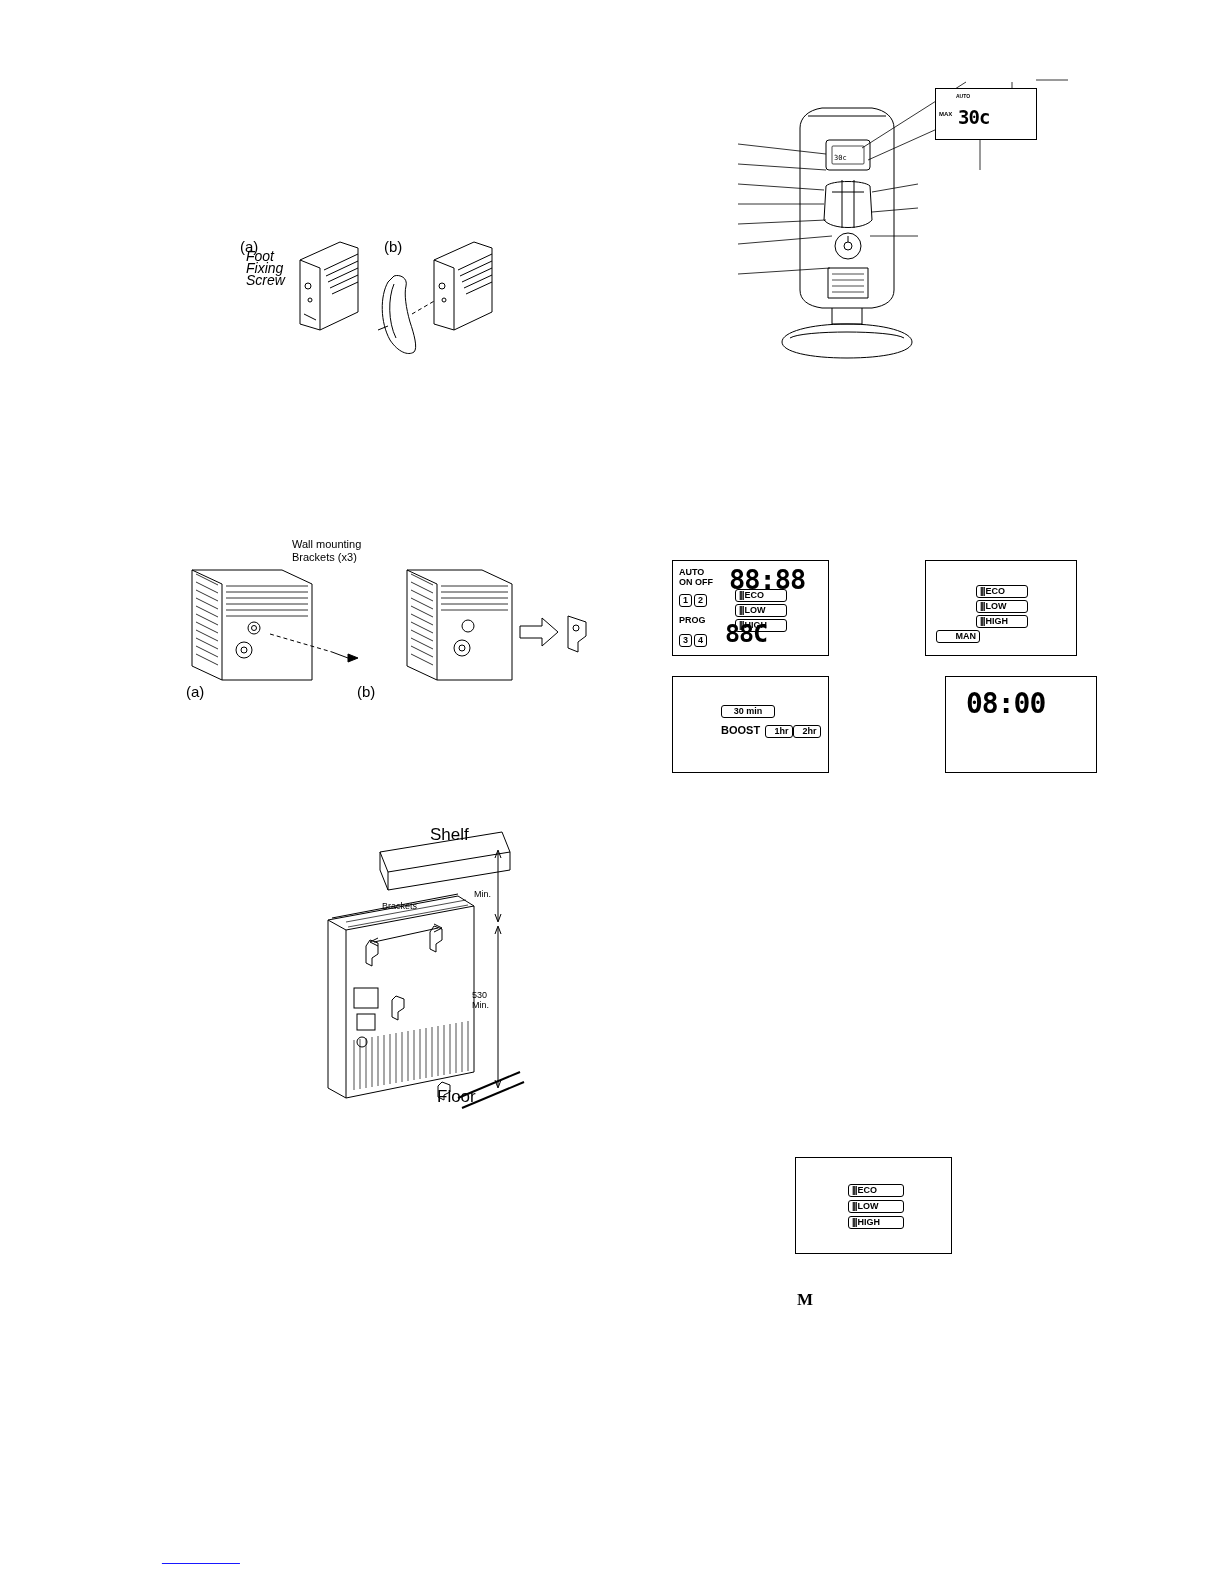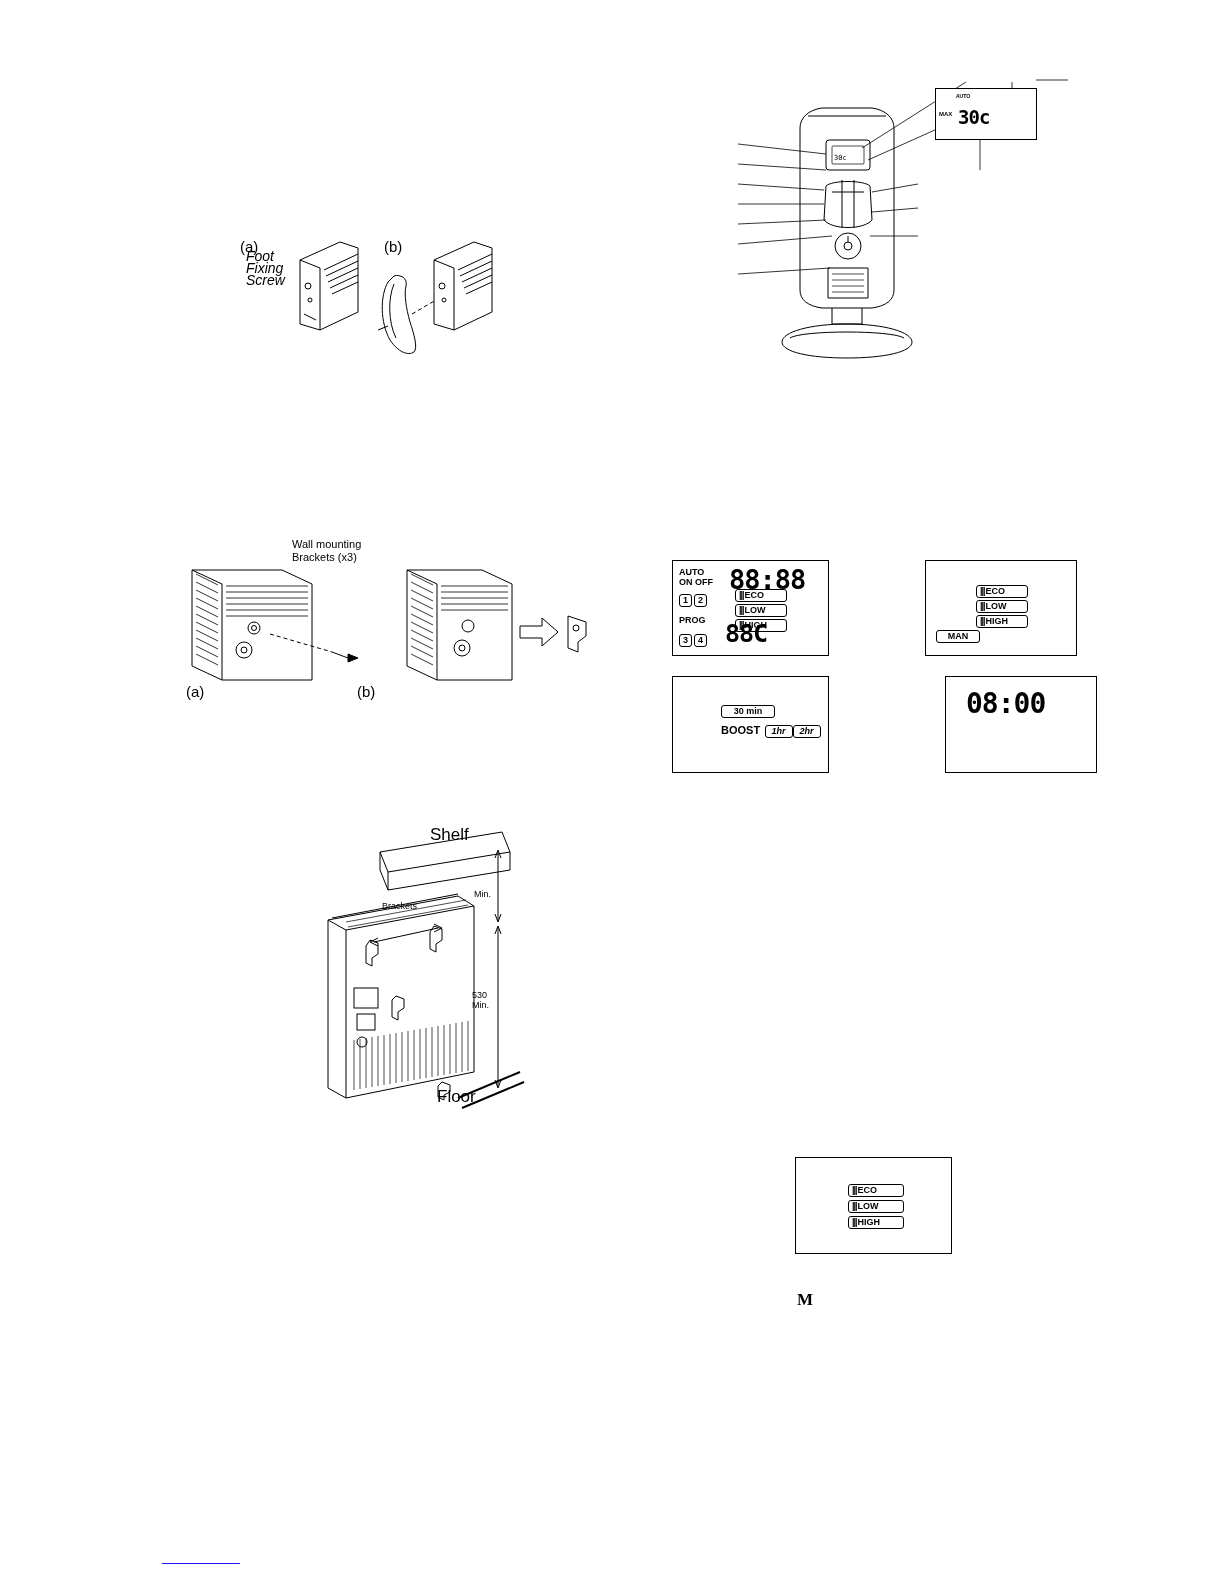--- a/index.html
+++ b/index.html
@@ -94,28 +94,28 @@
   #lcd1 .temp {
     position: absolute; left: 52px; top: 58px;
     font-size: 25px; letter-spacing: -1px;
   }
 
   
   #lcd2 { left: 925px; top: 560px; width: 150px; height: 94px; }
   #lcd2 .modecol { position: absolute; left: 50px; top: 24px; }
   #lcd2 .modecol .pill { display: block; margin-bottom: 2px; width: 44px; }
   #lcd2 .man { position: absolute; left: 10px; top: 64px; }
-  #lcd2 .man .pill { width: 36px; text-align: center; }
+  #lcd2 .man .pill { width: 36px; text-align: right; }
 
   
   #lcd3 { left: 672px; top: 676px; width: 155px; height: 95px; }
   #lcd3 .boostwrap { position: absolute; left: 48px; top: 28px; text-align: center; }
   #lcd3 .boostwrap .pill { display: block; width: 46px; margin-bottom: 2px; }
   #lcd3 .boostwrap .boost-word { font-size: 11px; font-weight: bold; line-height: 12px; }
-  #lcd3 .hrrow .pill { display: inline-block; width: 20px; text-align: center; font-style: italic; }
+  #lcd3 .hrrow .pill { display: inline-block; width: 20px; text-align: right; }
 
   
   #lcd4 { left: 925px; top: 676px; width: 150px; height: 95px; margin-left: 20px; }
   #lcd4 .clock {
     position: absolute; left: 20px; top: 10px;
     font-size: 28px; letter-spacing: -1px;
   }
 
   
   #lcd5 { left: 795px; top: 1157px; width: 155px; height: 95px; }

